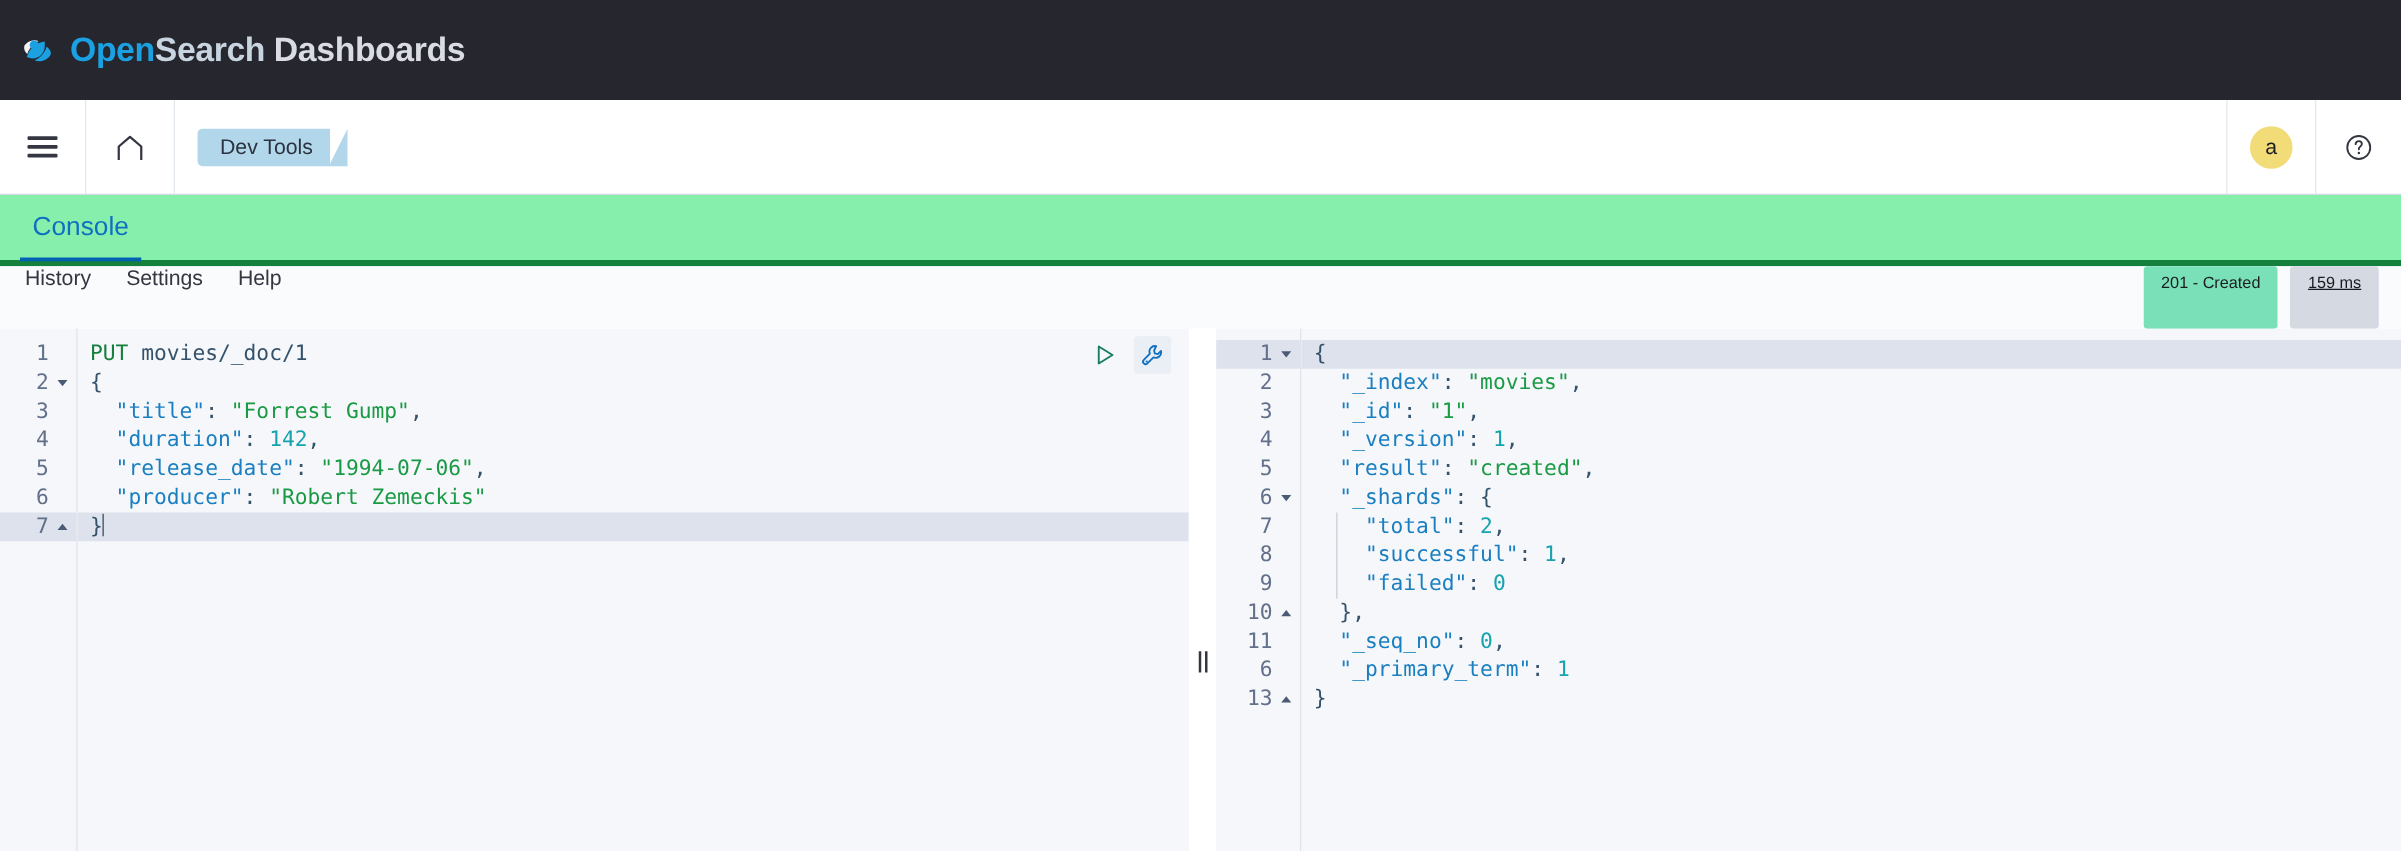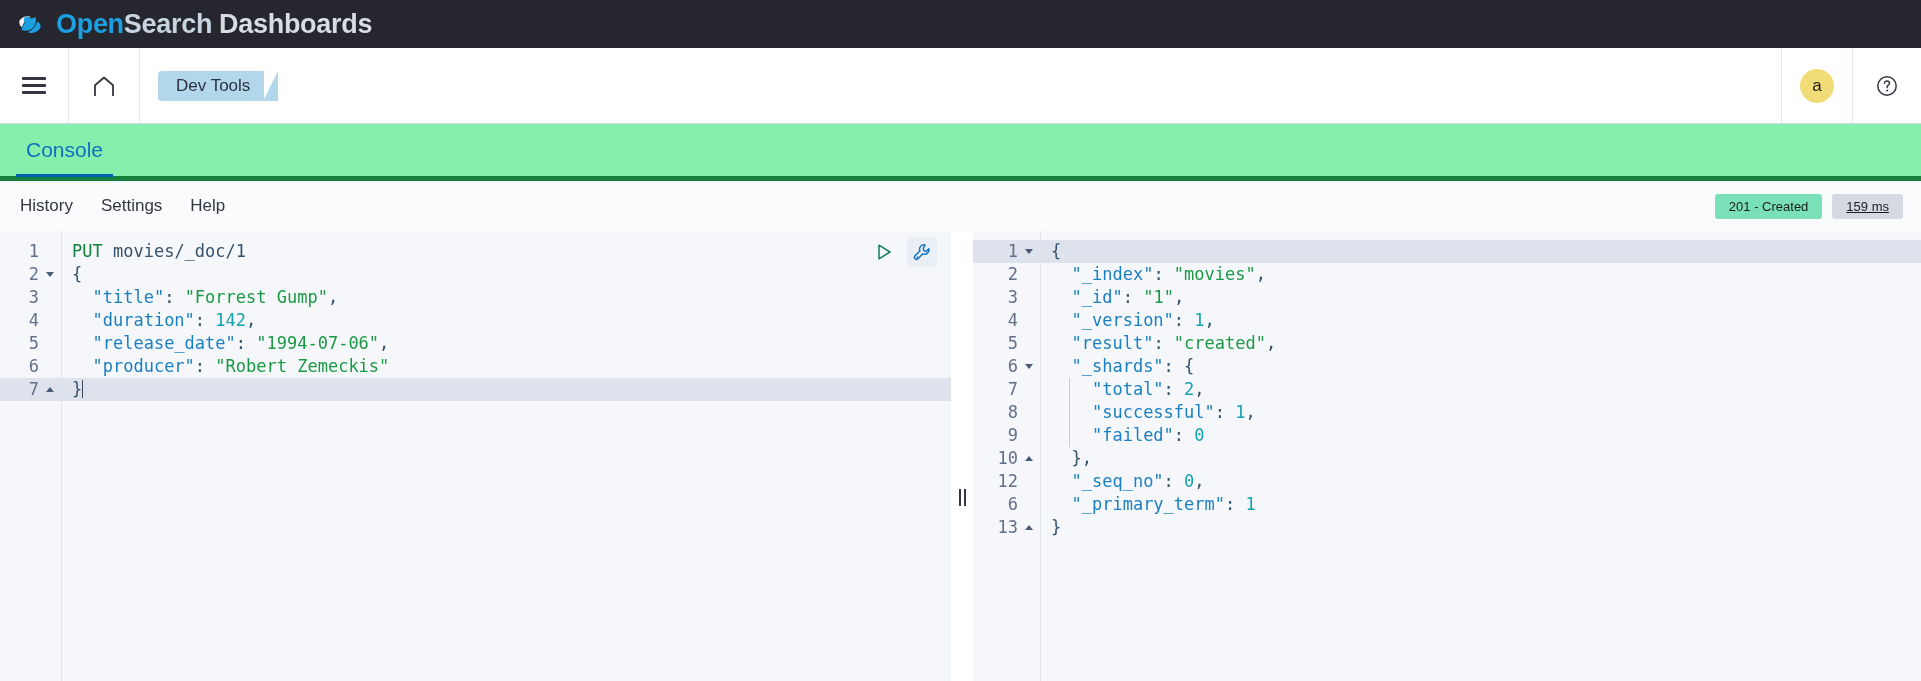--- a/index.html
+++ b/index.html
@@ -7,21 +7,21 @@
     width: 1921px;
     height: 681px;
     overflow: hidden;
     background: #ffffff;
     font-family: "Liberation Sans", sans-serif;
     -webkit-font-smoothing: antialiased;
   }
 
   
   .app-header {
-    height: 48px;
+    height: 80px;
     background: #25262e;
     display: flex;
     align-items: center;
     padding-left: 14px;
   }
   .brand { display: flex; align-items: center; gap: 8px; }
   .brand-mark { width: 34px; height: 34px; display: block; flex: 0 0 auto; }
   .brand-text {
     font-size: 27px;
     font-weight: bold;
@@ -110,21 +110,20 @@
     left: 0; right: 0; bottom: -1px;
     height: 3px;
     background: #0062b1;
   }
 
   
   .sub-bar {
     background: #fafbfd;
     height: 50px;
     display: flex;
-    align-items: center;
     padding: 0 18px 0 20px;
   }
   .sub-item {
     font-size: 17px;
     color: #343741;
     margin-right: 28px;
     cursor: pointer;
   }
   .sub-spacer { flex: 1 1 auto; }
   .badge {
@@ -350,21 +349,21 @@
           <div class="gutter-row">5</div>
           <div class="gutter-row">6<span class="fold down">
               <span class="tri"></span>
             </span></div>
           <div class="gutter-row">7</div>
           <div class="gutter-row">8</div>
           <div class="gutter-row">9</div>
           <div class="gutter-row">10<span class="fold up">
               <span class="tri"></span>
             </span></div>
-          <div class="gutter-row">12</div>
+          <div class="gutter-row">11</div>
           <div class="gutter-row">6</div>
           <div class="gutter-row">13<span class="fold up">
               <span class="tri"></span>
             </span></div>
         </div>
       <div class="code" id="resp-code"><div class="code-line active"><span class="tok-punct">{</span></div><div class="code-line"><span>  </span><span class="tok-key">"_index"</span><span class="tok-punct">: </span><span class="tok-str">"movies"</span><span class="tok-punct">,</span></div><div class="code-line"><span>  </span><span class="tok-key">"_id"</span><span class="tok-punct">: </span><span class="tok-str">"1"</span><span class="tok-punct">,</span></div><div class="code-line"><span>  </span><span class="tok-key">"_version"</span><span class="tok-punct">: </span><span class="tok-num">1</span><span class="tok-punct">,</span></div><div class="code-line"><span>  </span><span class="tok-key">"result"</span><span class="tok-punct">: </span><span class="tok-str">"created"</span><span class="tok-punct">,</span></div><div class="code-line"><span>  </span><span class="tok-key">"_shards"</span><span class="tok-punct">: {</span></div><div class="code-line"><span class="indent-guide" style="left: 28px;"></span><span>    </span><span class="tok-key">"total"</span><span class="tok-punct">: </span><span class="tok-num">2</span><span class="tok-punct">,</span></div><div class="code-line"><span class="indent-guide" style="left: 28px;"></span><span>    </span><span class="tok-key">"successful"</span><span class="tok-punct">: </span><span class="tok-num">1</span><span class="tok-punct">,</span></div><div class="code-line"><span class="indent-guide" style="left: 28px;"></span><span>    </span><span class="tok-key">"failed"</span><span class="tok-punct">: </span><span class="tok-num">0</span></div><div class="code-line"><span>  </span><span class="tok-punct">},</span></div><div class="code-line"><span>  </span><span class="tok-key">"_seq_no"</span><span class="tok-punct">: </span><span class="tok-num">0</span><span class="tok-punct">,</span></div><div class="code-line"><span>  </span><span class="tok-key">"_primary_term"</span><span class="tok-punct">: </span><span class="tok-num">1</span></div><div class="code-line"><span class="tok-punct">}</span></div></div>
     </div>
   </div>
 
 </div>

